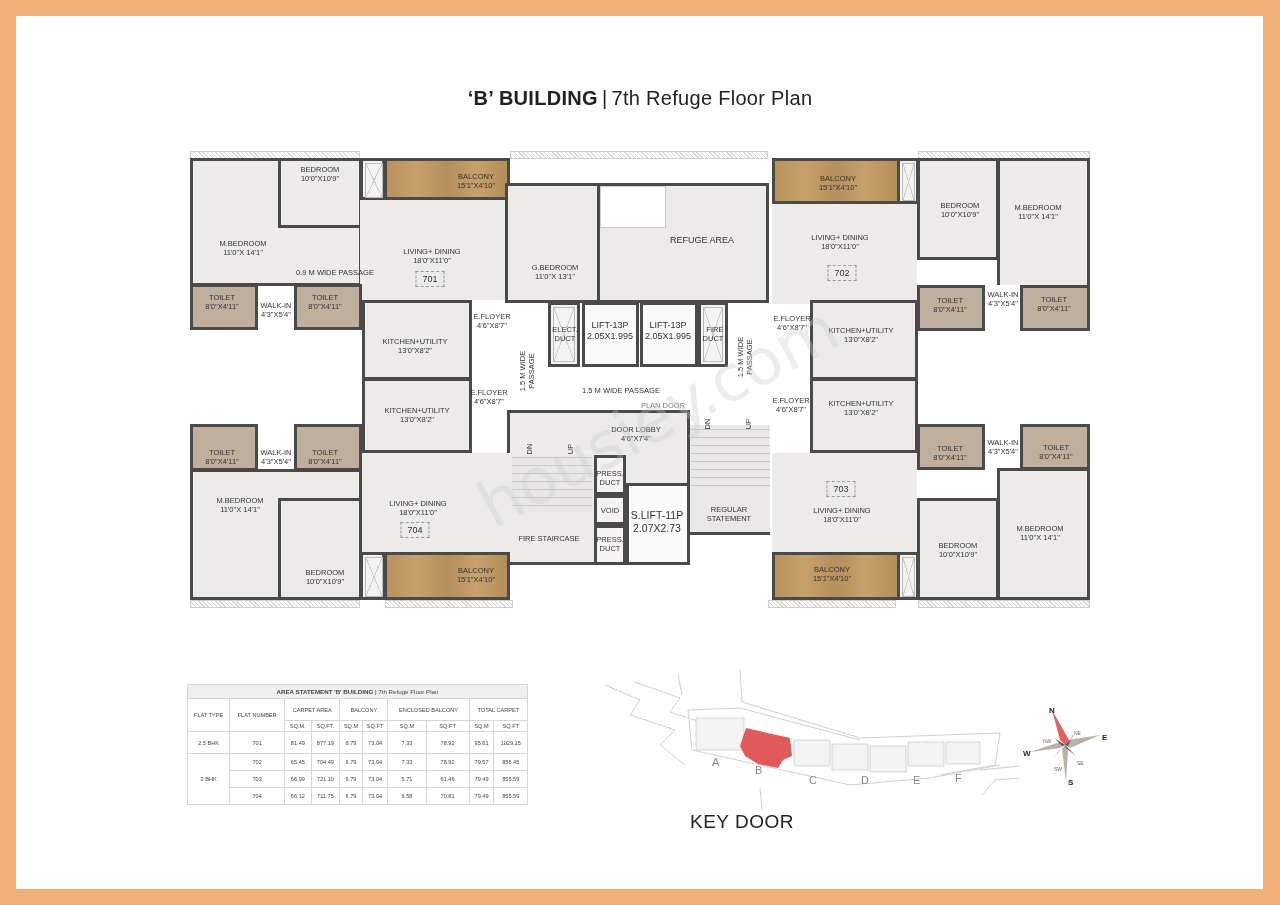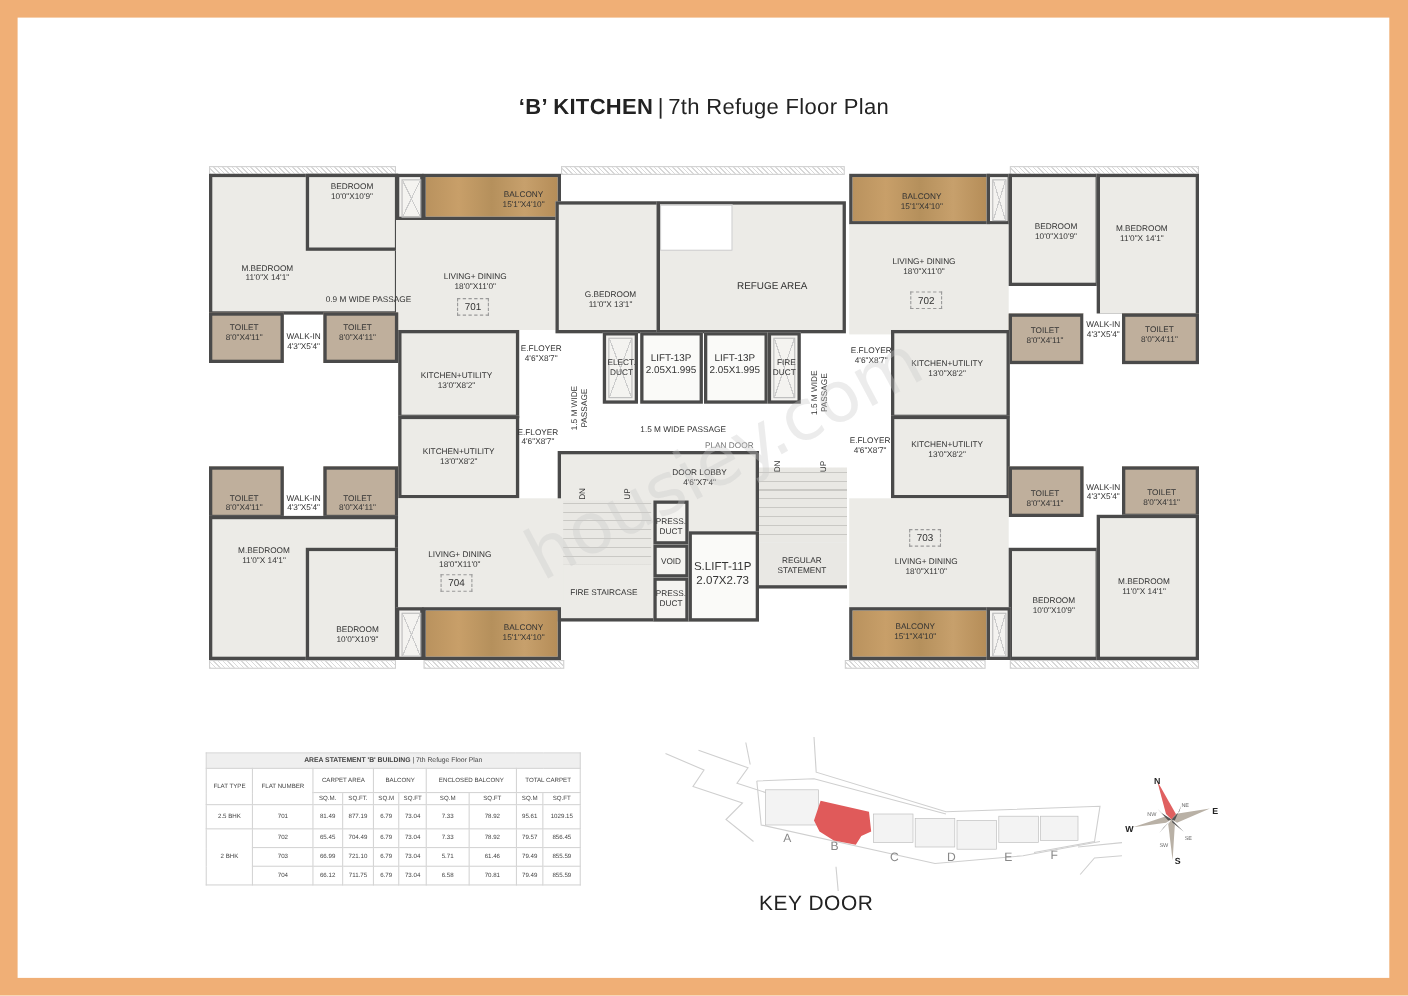--- a/index.html
+++ b/index.html
@@ -47,21 +47,21 @@
   .compass { position: absolute; left: 1022px; top: 702px; width: 86px; height: 86px; }
   .compass .d { position: absolute; font-size: 8px; font-weight: 700; color: #222; }
   .compass .s { position: absolute; font-size: 5px; color: #666; }
 </style>
 </head>
 <body>
 
 <div class="sheet"></div>
 
 <div class="title">
-  <b>‘B’ KITCHEN</b><span class="sep">|</span><span class="sub">7th Refuge Floor Plan</span>
+  <b>‘B’ BUILDING</b><span class="sep">|</span><span class="sub">7th Refuge Floor Plan</span>
 </div>
 
 <div class="plan">
 
   <div class="hatch" style="left:190px;top:151px;width:170px;"></div>
   <div class="hatch" style="left:510px;top:151px;width:258px;"></div>
   <div class="hatch" style="left:918px;top:151px;width:172px;"></div>
   <div class="hatch" style="left:190px;top:600px;width:170px;"></div>
   <div class="hatch" style="left:385px;top:600px;width:128px;"></div>
   <div class="hatch" style="left:768px;top:600px;width:128px;"></div>
@@ -119,21 +119,21 @@
       <span>E.FLOYER</span>
       <span>4'6"X8'7"</span>
     </div>
   <div class="lbl" style="left:555px;top:272px;">
       <span>G.BEDROOM</span>
       <span>11'0"X 13'1"</span>
     </div>
 
   <div class="room" style="left:597px;top:183px;width:172px;height:120px;"></div>
   <div class="room white" style="left:600px;top:186px;width:66px;height:42px;border:1px solid #ccc;"></div>
-  <div class="lbl big" style="left:702px;top:260px;">REFUGE AREA</div>
+  <div class="lbl big" style="left:702px;top:240px;">REFUGE AREA</div>
 
   <div class="room shaft" style="left:548px;top:302px;width:32px;height:65px;">
       <div class="xbox" style="left:2px;top:2px;width:22px;height:55px;"></div>
     </div>
   <div class="lbl" style="left:565px;top:334px;">
       <span>ELECT.</span>
       <span>DUCT</span>
     </div>
   <div class="room lift" style="left:582px;top:302px;width:57px;height:65px;"></div>
   <div class="lbl big" style="left:610px;top:331px;">

